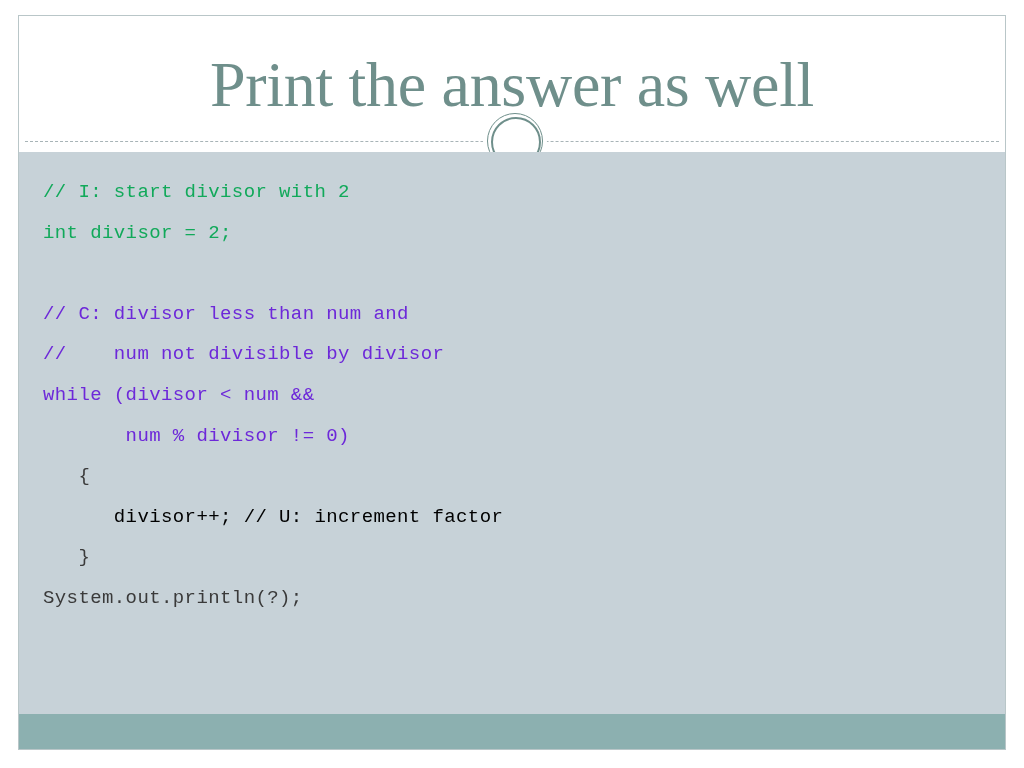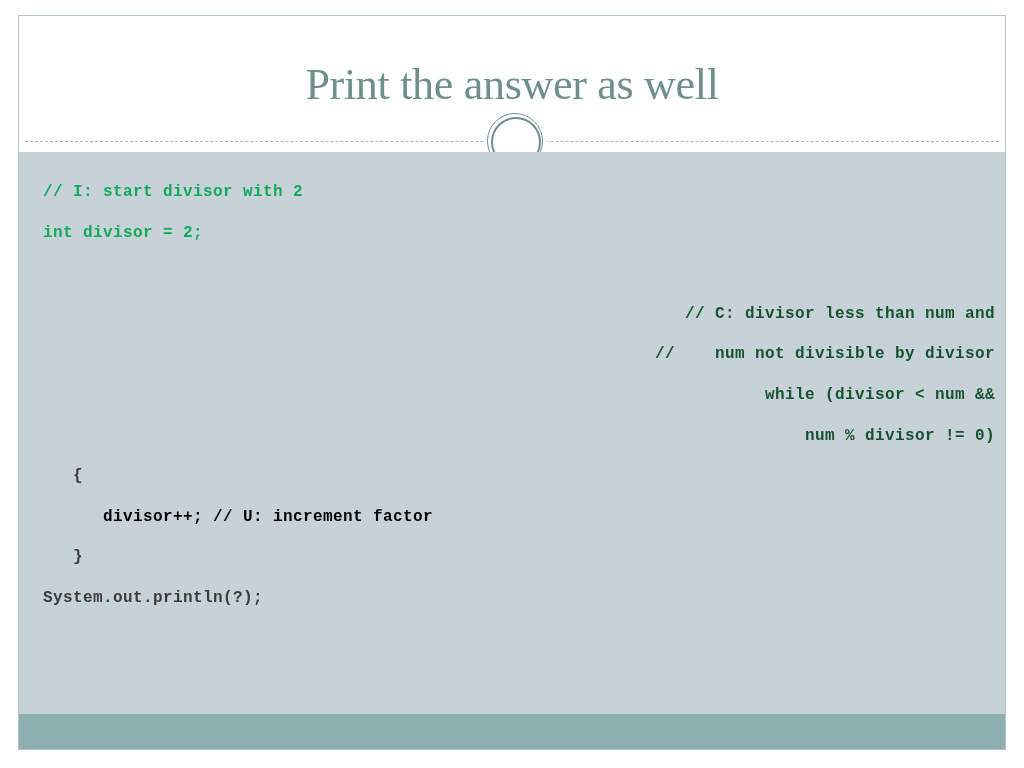--- a/index.html
+++ b/index.html
@@ -36,21 +36,21 @@
     height: 136px;
     background: #ffffff;
   }
   .slide-title {
     position: absolute;
     left: 0;
     right: 0;
     top: 40px;
     text-align: center;
     font-family: "Liberation Serif", "DejaVu Serif", serif;
-    font-size: 44px;
+    font-size: 64px;
     line-height: 58px;
     letter-spacing: -0.3px;
     color: #6f8f8b;
     white-space: nowrap;
   }
 
   
   .divider {
     position: absolute;
     left: 6px;
@@ -105,32 +105,31 @@
     width: 100%;
     height: 562px;
     background: #c7d2d8;
   }
   .code-block {
     position: absolute;
     left: 24px;
     top: 20px;
     right: 10px;
     font-family: "Liberation Mono", "DejaVu Sans Mono", monospace;
-    font-size: 16px;
+    font-size: 19px;
     line-height: 40.6px;
     white-space: pre;
     letter-spacing: 0.4px;
-    font-weight: bold;
   }
   .code-line {
     white-space: pre;
     min-height: 40.6px;
   }
   .c-green { color: #11a95a; }
-  .c-red   { color: #14532d; text-align: right; }
+  .c-red   { color: #6d28d9; }
   .c-blue  { color: #000000; }
   .c-dark  { color: #3a3a3a; }
 
   
   .bottom-bar {
     position: absolute;
     left: 0;
     bottom: 0;
     width: 100%;
     height: 35px;

